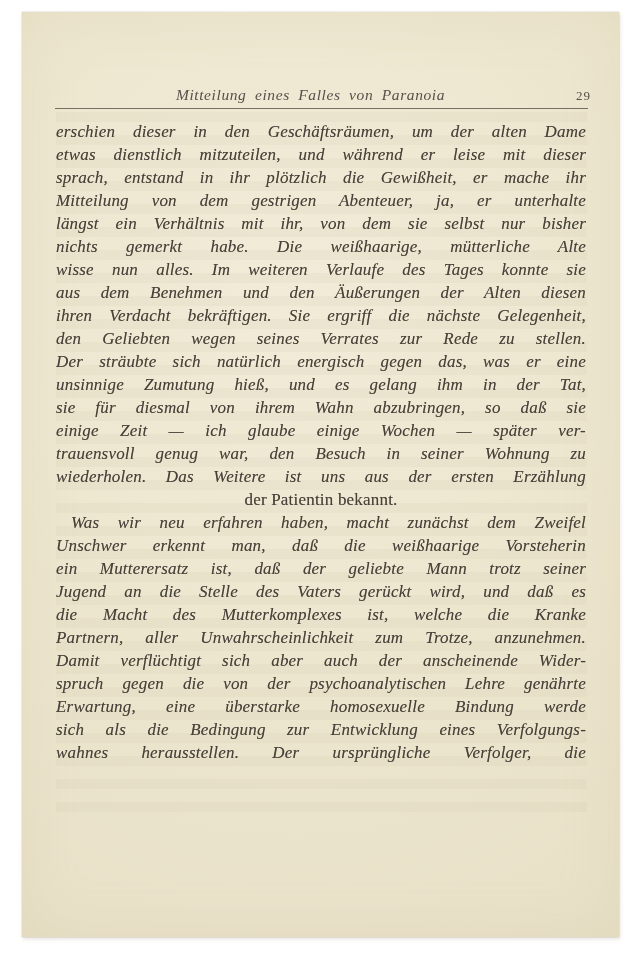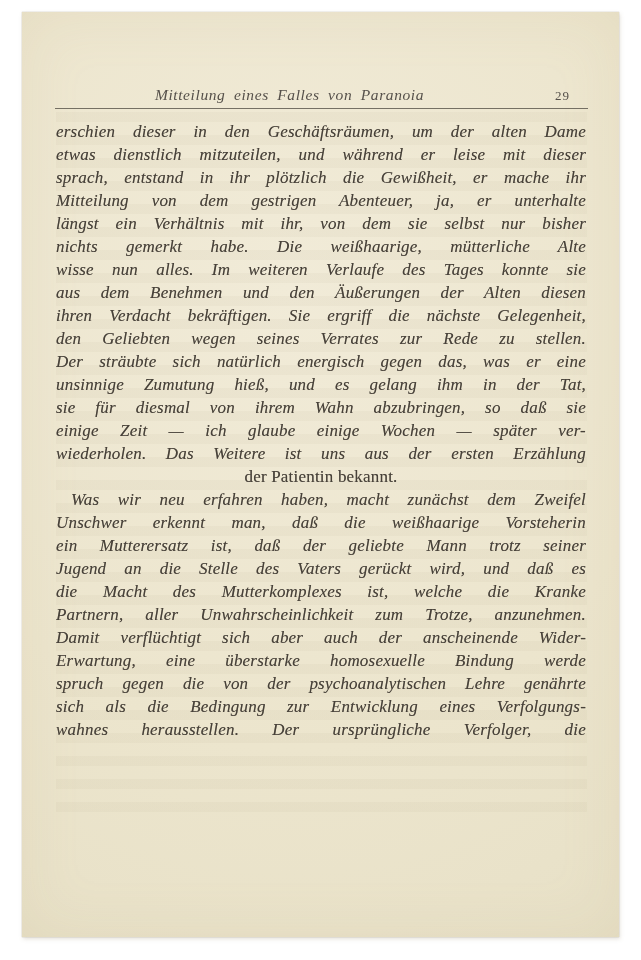--- a/index.html
+++ b/index.html
@@ -34,21 +34,21 @@
     position:absolute;
     left:34px;top:100px;width:531px;height:700px;
     background:repeating-linear-gradient(
       0deg,
       rgba(148,134,102,.055) 0 10px,
       rgba(148,134,102,0) 10px 23px);
     pointer-events:none;
   }
   .running-header{
     position:absolute;
-    left:17px;top:74px;width:531px;
+    left:38px;top:74px;width:531px;
     display:flex;align-items:baseline;
     color:var(--ink-soft);
   }
   .running-title{
     flex:1;
     text-align:center;
     font-style:italic;
     font-size:15.5px;
     letter-spacing:.6px;
     word-spacing:4px;
@@ -110,30 +110,31 @@
         <div class="line just">längst ein Verhältnis mit ihr, von dem sie selbst nur bisher</div>
         <div class="line just">nichts gemerkt habe. Die weißhaarige, mütterliche Alte</div>
         <div class="line just">wisse nun alles. Im weiteren Verlaufe des Tages konnte sie</div>
         <div class="line just">aus dem Benehmen und den Äußerungen der Alten diesen</div>
         <div class="line just">ihren Verdacht bekräftigen. Sie ergriff die nächste Gelegenheit,</div>
         <div class="line just">den Geliebten wegen seines Verrates zur Rede zu stellen.</div>
         <div class="line just">Der sträubte sich natürlich energisch gegen das, was er eine</div>
         <div class="line just">unsinnige Zumutung hieß, und es gelang ihm in der Tat,</div>
         <div class="line just">sie für diesmal von ihrem Wahn abzubringen, so daß sie</div>
         <div class="line just">einige Zeit — ich glaube einige Wochen — später ver-</div>
+        <div class="line just">trauensvoll genug war, den Besuch in seiner Wohnung zu</div>
         <div class="line just">wiederholen. Das Weitere ist uns aus der ersten Erzählung</div>
         <div class="line">der Patientin bekannt.</div>
       </div>
       <div>
         <div class="line just indent">Was wir neu erfahren haben, macht zunächst dem Zweifel</div>
         <div class="line just">Unschwer erkennt man, daß die weißhaarige Vorsteherin</div>
         <div class="line just">ein Mutterersatz ist, daß der geliebte Mann trotz seiner</div>
         <div class="line just">Jugend an die Stelle des Vaters gerückt wird, und daß es</div>
         <div class="line just">die Macht des Mutterkomplexes ist, welche die Kranke</div>
         <div class="line just">Partnern, aller Unwahrscheinlichkeit zum Trotze, anzunehmen.</div>
         <div class="line just">Damit verflüchtigt sich aber auch der anscheinende Wider-</div>
+        <div class="line just">spruch gegen die von der psychoanalytischen Lehre genährte</div>
         <div class="line just">Erwartung, eine überstarke homosexuelle Bindung werde</div>
-        <div class="line just">spruch gegen die von der psychoanalytischen Lehre genährte</div>
         <div class="line just">sich als die Bedingung zur Entwicklung eines Verfolgungs-</div>
         <div class="line just">wahnes herausstellen. Der ursprüngliche Verfolger, die</div>
       </div>
     </div>
 </div>
 
 </body></html>

